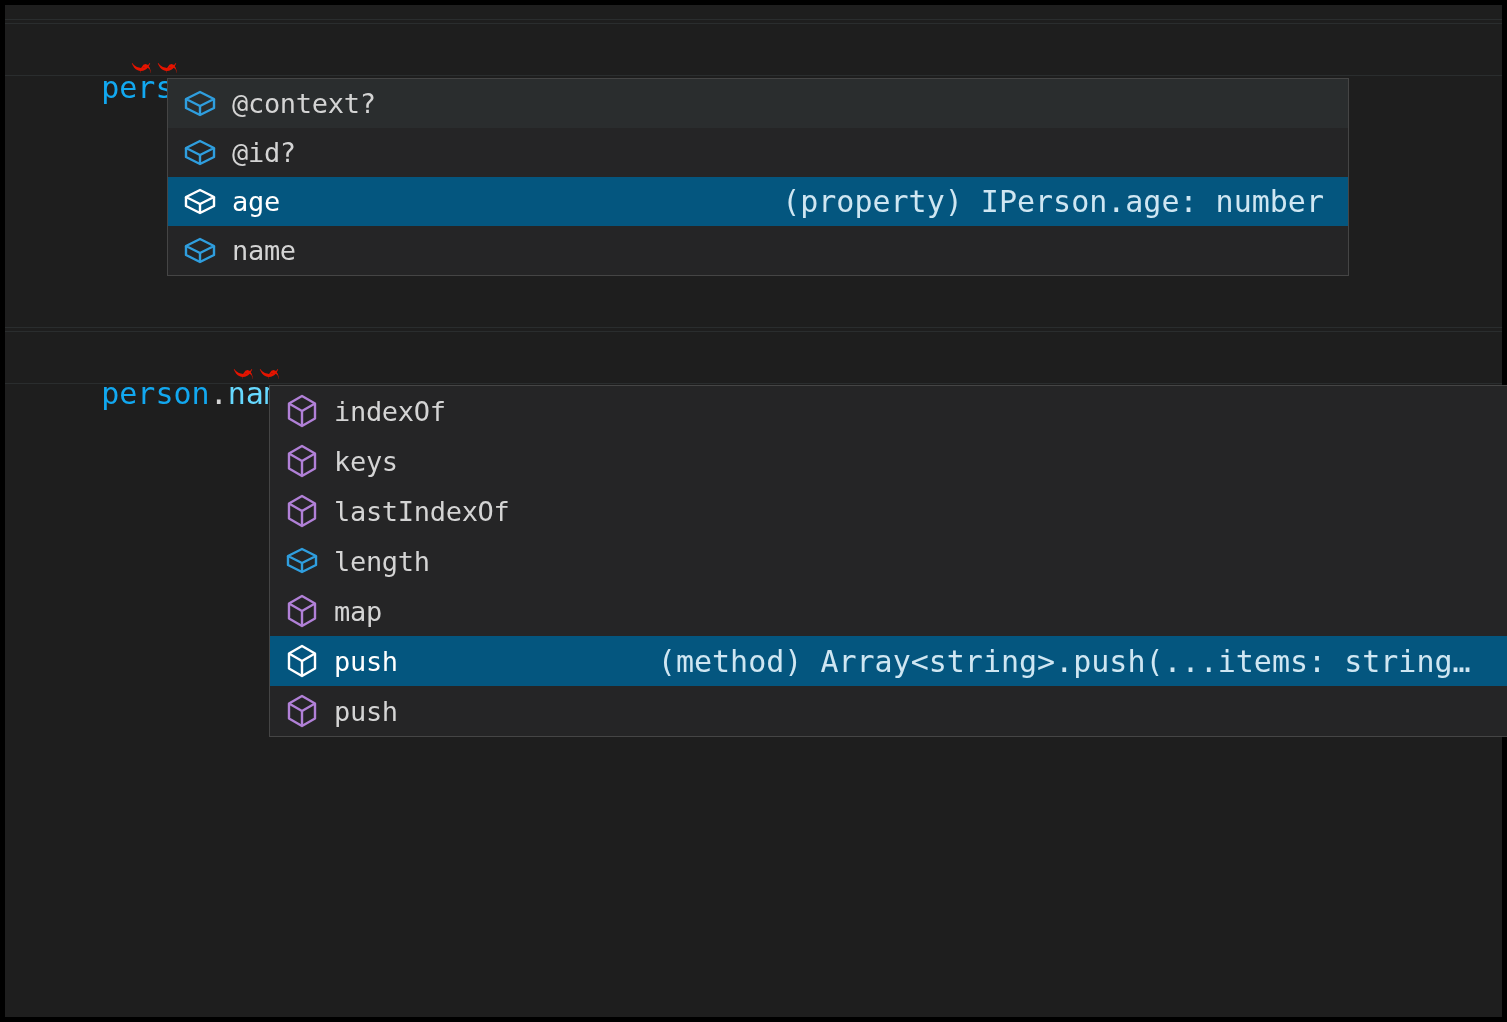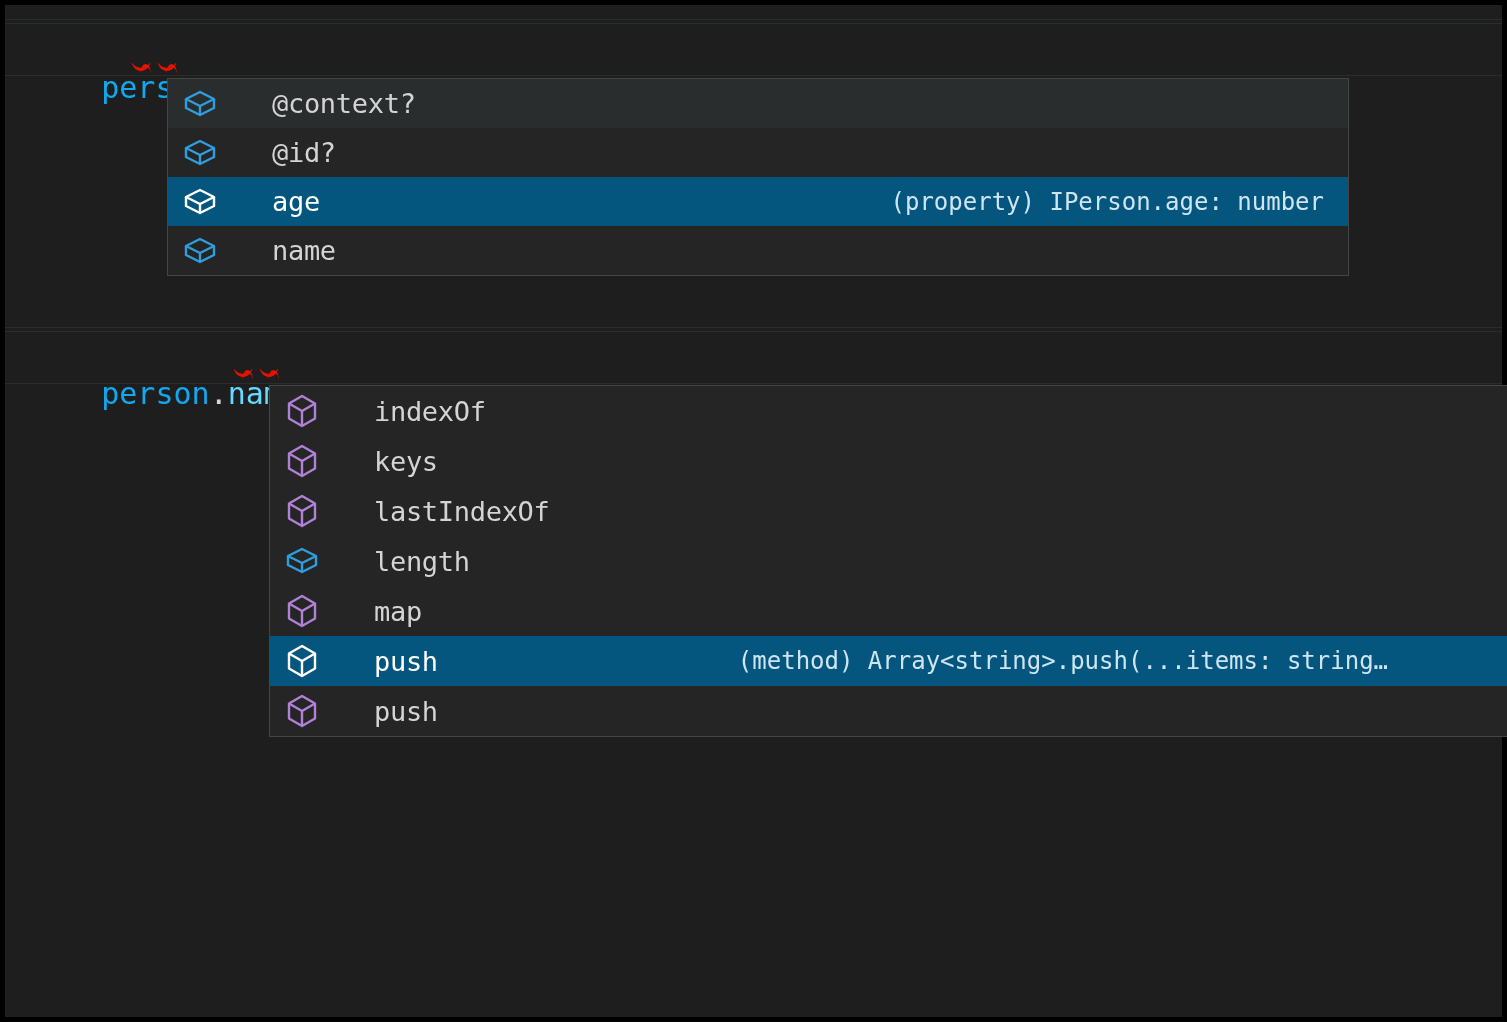--- a/index.html
+++ b/index.html
@@ -84,21 +84,20 @@
 
   .suggest-row {
     position: relative;
     display: flex;
     align-items: center;
     height: 50px;
     padding-left: 14px;
     color: #d4d4d4;
     font-size: 27px;
     white-space: nowrap;
-    gap: 40px;
   }
   #suggest-1 .suggest-row { height: 49px; }
 
   .suggest-row.hovered  { background: #2a2d2e; }
   .suggest-row.selected { background: #04567f; color: #ffffff; justify-content: flex-end; }
 
   .row-icon {
     flex: 0 0 auto;
     width: 36px;
     height: 36px;
@@ -112,21 +111,21 @@
   .row-label {
     flex: 0 0 auto;
     letter-spacing: -0.3px;
   }
   .suggest-row.selected .row-label { color: #ffffff; }
 
   .row-detail {
     flex: 1 1 auto;
     text-align: right;
     padding-right: 22px;
-    font-size: 24px;
+    font-size: 30px;
     color: #cfe6f2;
     overflow: hidden;
     text-overflow: clip;
   }
   #suggest-1 .row-detail { padding-right: 24px; }
   #suggest-2 .row-detail { text-align: left; padding-left: 260px; padding-right: 16px; }
 </style>
 </head>
 <body>
 

